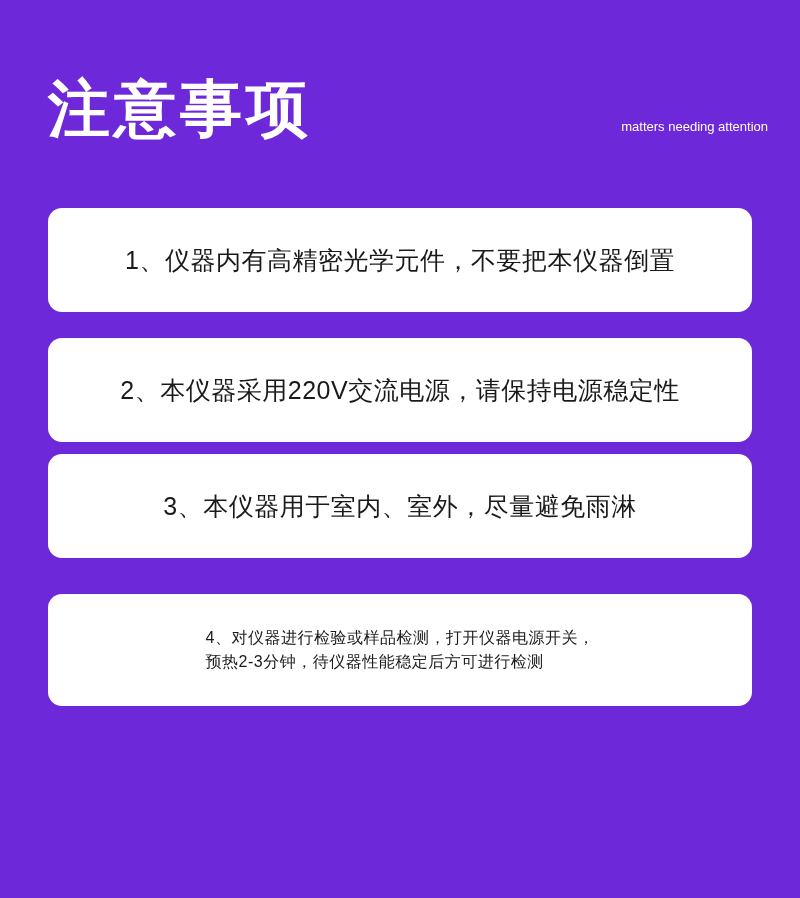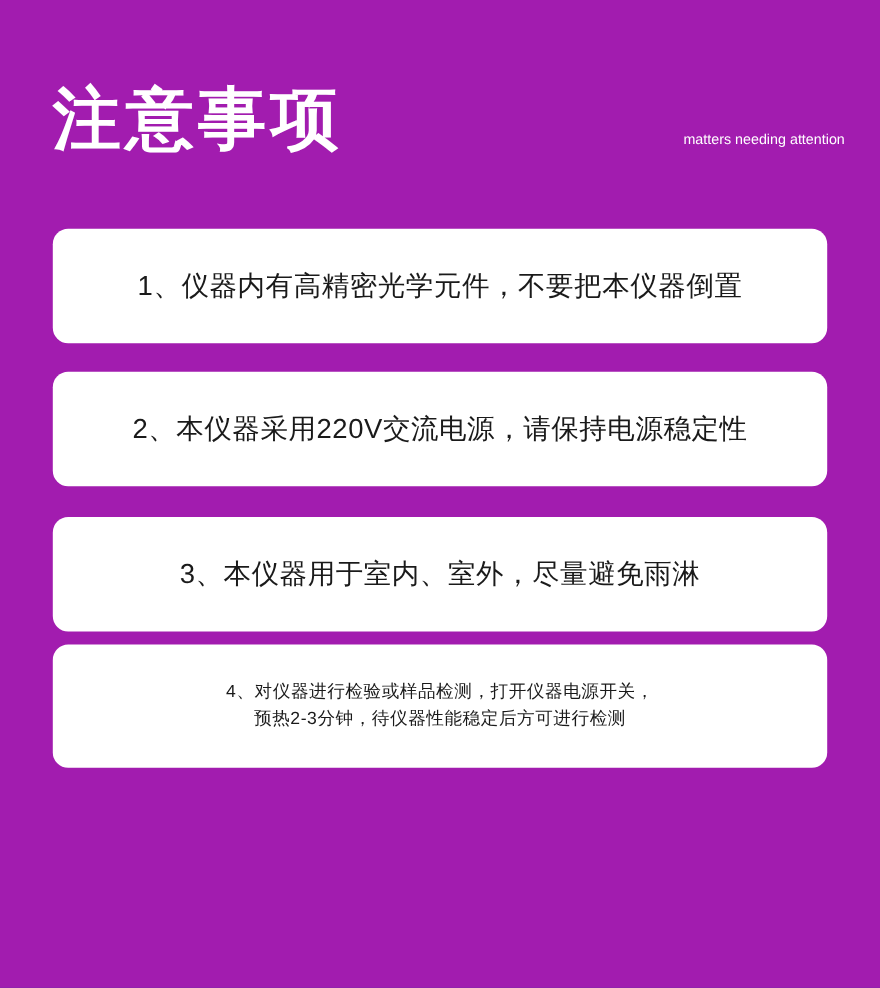--- a/index.html
+++ b/index.html
@@ -10,21 +10,21 @@
     width: 800px;
     height: 898px;
     background: #2b52a8;
     font-family: "Liberation Sans", sans-serif;
     overflow: hidden;
   }
   .page {
     position: relative;
     width: 800px;
     height: 898px;
-    background: #a21caf;
+    background: #6d28d9;
     box-sizing: border-box;
     padding-left: 32px;
   }
   .header {
     position: absolute;
     left: 0;
     top: 0;
     width: 800px;
     height: 200px;
   }
@@ -61,28 +61,27 @@
     margin: 0 48px 26px 48px;
     background: #ffffff;
     border-radius: 14px;
     box-sizing: border-box;
     display: flex;
     align-items: center;
     justify-content: center;
     padding: 16px 22px;
   }
   .card-1 { height: 104px; }
-  .card-2 { height: 104px; margin-bottom: 28px; }
-  .card-3 { height: 104px; margin-bottom: 12px; }
+  .card-2 { height: 104px; margin-bottom: 12px; }
+  .card-3 { height: 104px; margin-bottom: 36px; }
   .card-4 { height: 112px; margin-bottom: 0; }
   .card-text {
     font-size: 25px;
     color: #1a1a1a;
     line-height: 1.45;
-    text-align: center;
     letter-spacing: 0.5px;
     white-space: pre-line;
   }
   .card-4 .card-text {
     font-size: 16px;
     line-height: 1.5;
   }
 </style>
 </head>
 <body>

